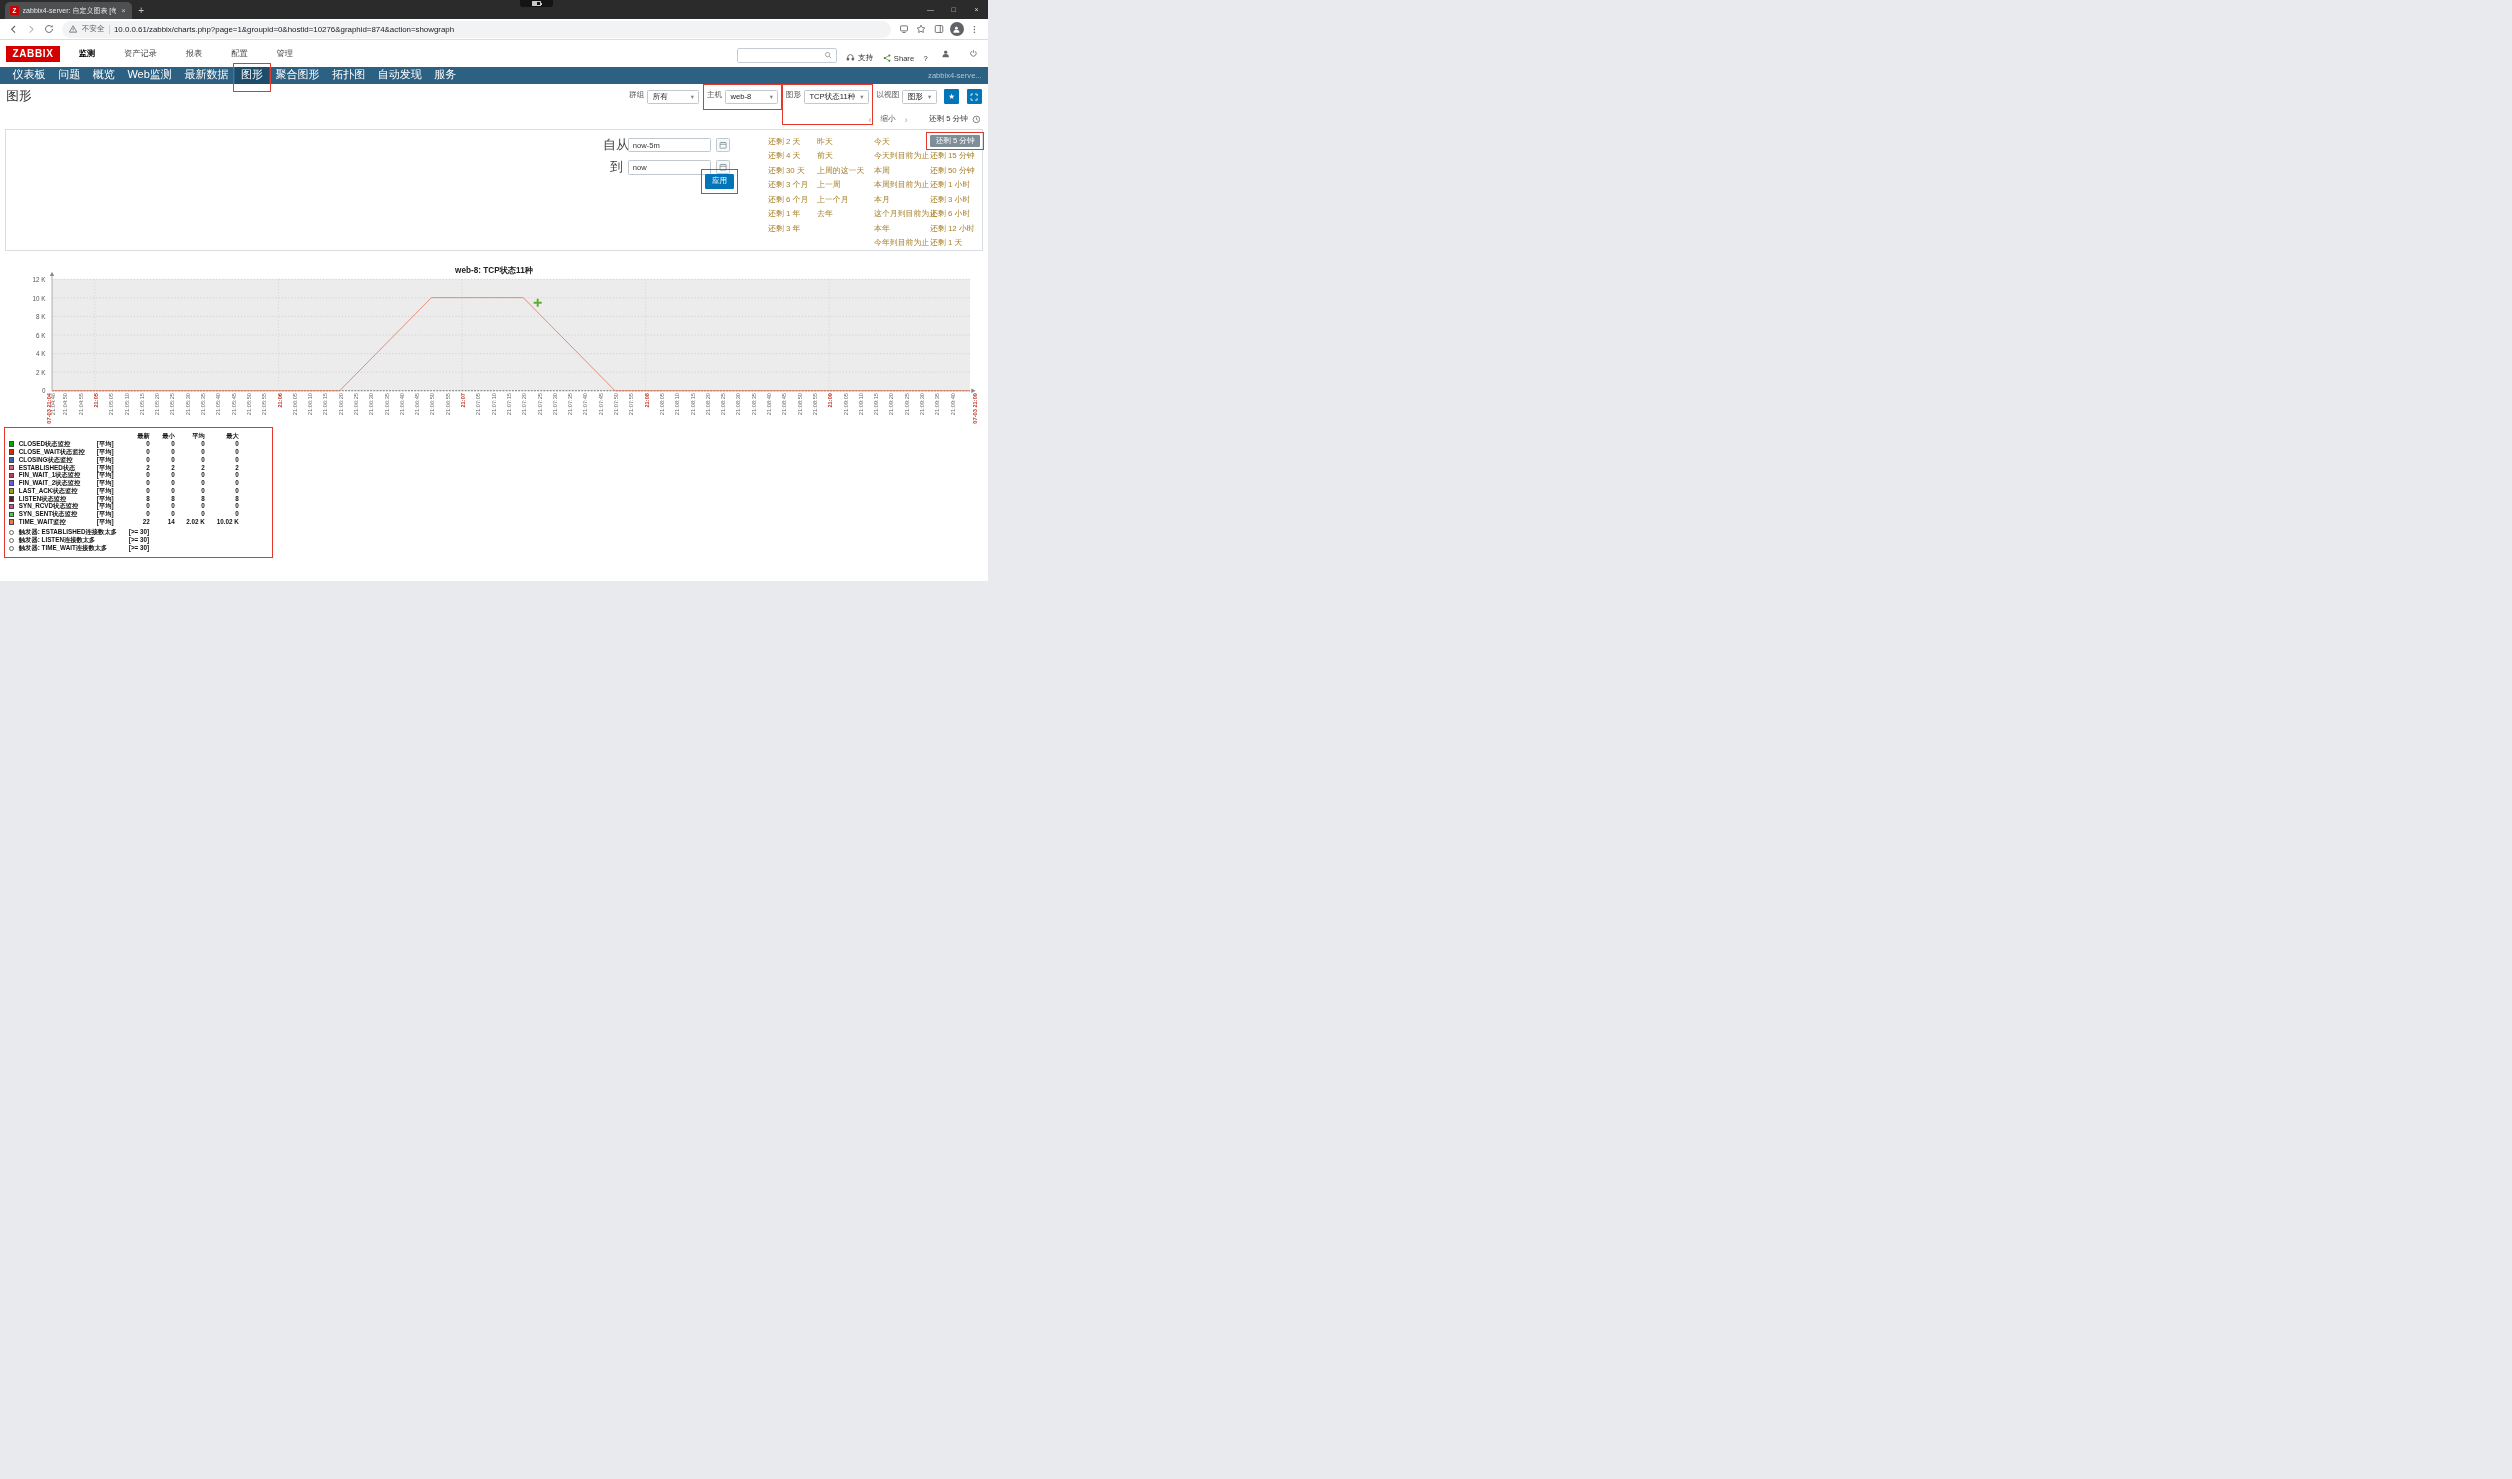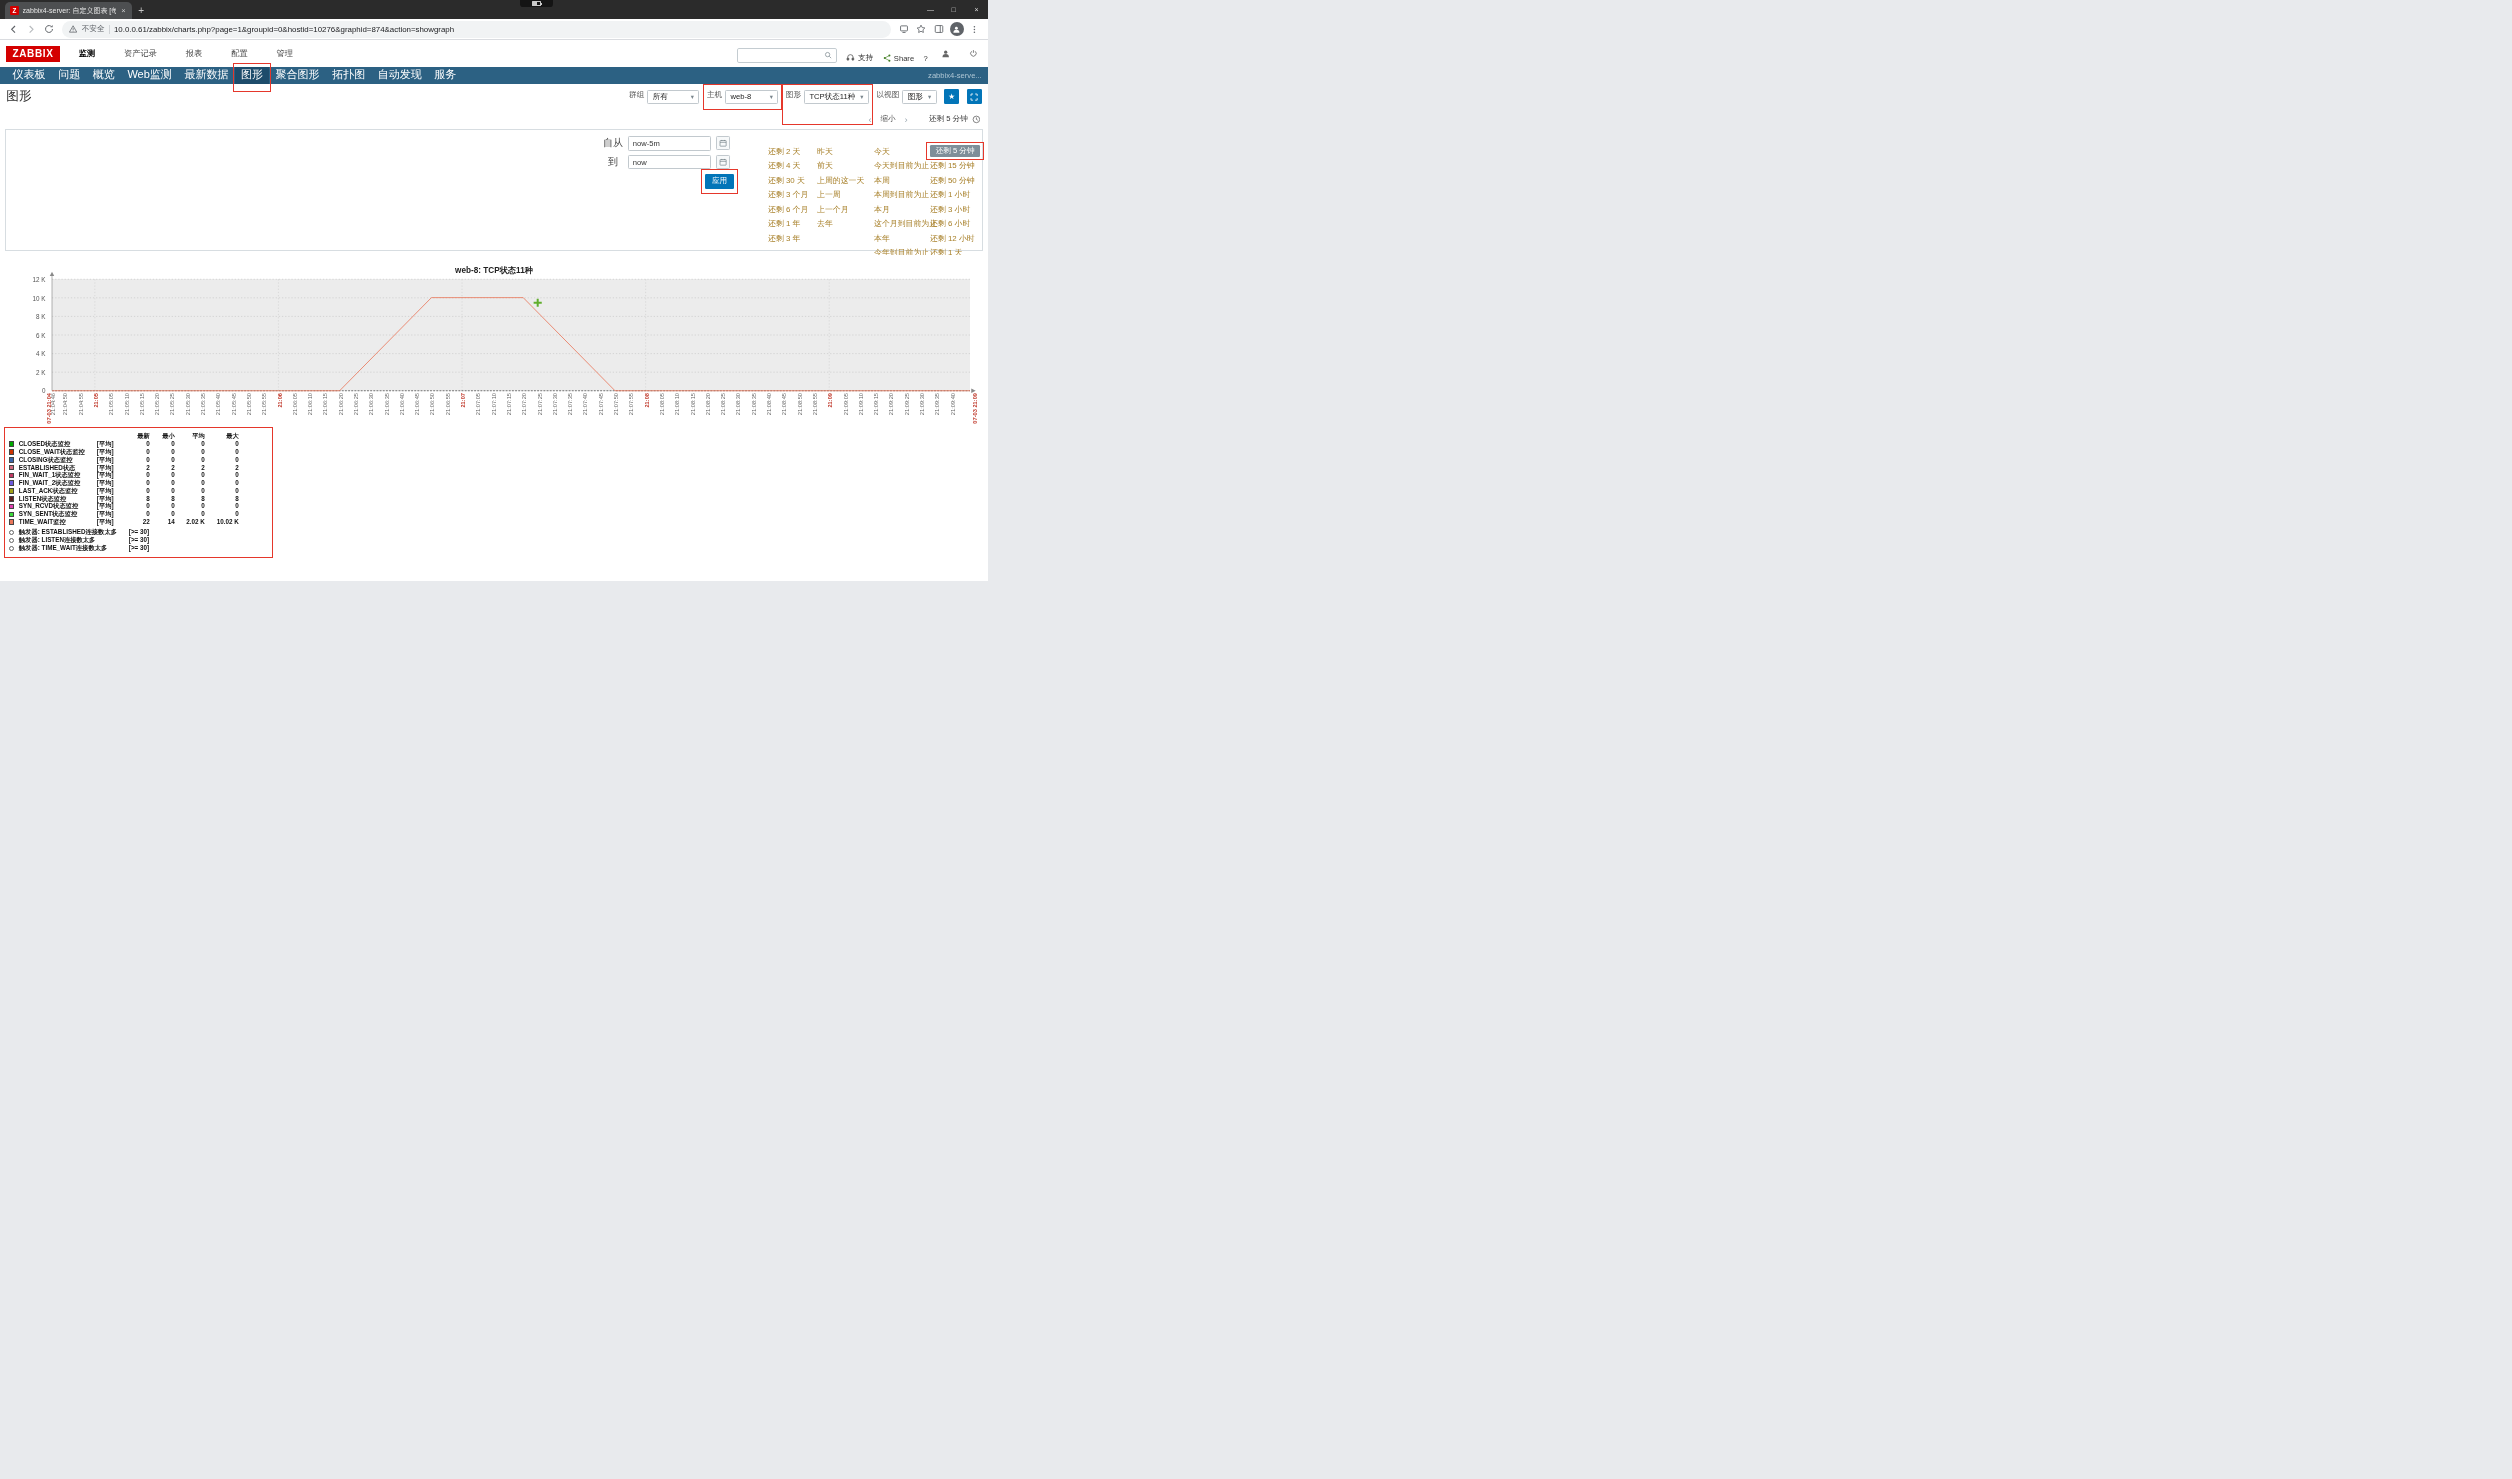--- a/index.html
+++ b/index.html
@@ -63,26 +63,26 @@
 .icon-btn{width:15px;height:15px;min-width:15px;background:#0275b8;border-radius:1.3px;display:flex;align-items:center;justify-content:center;color:#fff;font-size:7.6px}
 
 .timebar{height:19px;display:flex;align-items:center;justify-content:flex-end;gap:8.8px;padding:0 7.6px;background:#fff;font-size:7.6px;color:#555}
 .chev{color:#9aa7b0;font-size:9.4px}
 .range{display:flex;align-items:center;gap:3.8px;color:#333}
 
 
 .fpanel{position:relative;margin:0 5px;height:122px;border:0.6px solid #d7dde1;background:#fff}
 .ftrows{position:absolute;left:597px;top:6.3px}
 .ftrow{display:flex;align-items:center;gap:5px;margin-bottom:4.4px}
-.ftlabel{width:20px;text-align:center;font-size:10px;color:#444;white-space:nowrap}
+.ftlabel{width:20px;text-align:right;font-size:13px;color:#444;white-space:nowrap}
 .ftinput{width:83px;height:14.5px;border:0.6px solid #c2c9ce;border-radius:1.3px;font-size:7.6px;padding:0 3.8px;color:#333;font-family:inherit}
 .calbtn{width:14px;height:14px;border:0.6px solid #c2c9ce;border-radius:1.3px;background:#f7f9fa;display:flex;align-items:center;justify-content:center}
 .applywrap{position:absolute;left:699px;top:44px}
 .applybtn{width:29px;height:15px;background:#0275b8;color:#fff;border:none;border-radius:1.3px;font-size:7.6px;font-family:inherit}
-.qlcol{position:absolute;top:14px;font-size:7.9px}
+.qlcol{position:absolute;top:4px;font-size:7.9px}
 #qlcol0{left:762px}#qlcol1{left:811px}#qlcol2{left:868px}#qlcol3{left:924px}
 .ql-row{height:14.5px;display:flex;align-items:center}
 .ql{color:#a8802a;white-space:nowrap;cursor:pointer}
 .chip-wrap{position:relative;display:inline-block}
 .chip{display:inline-block;background:#7e8e99;color:#fff;border-radius:1.3px;padding:1.3px 5.7px;font-size:7.6px;white-space:nowrap}
 
 
 .chart-sec{position:relative;height:309px;margin-top:4.4px;background:#fff}
 .chart-title{position:absolute;left:0;top:10px;width:100%;text-align:center;font-size:8.2px;font-weight:bold;color:#222}
 .plot{position:absolute;left:52px;top:24px;width:918px;height:112px;background:#ececec}

